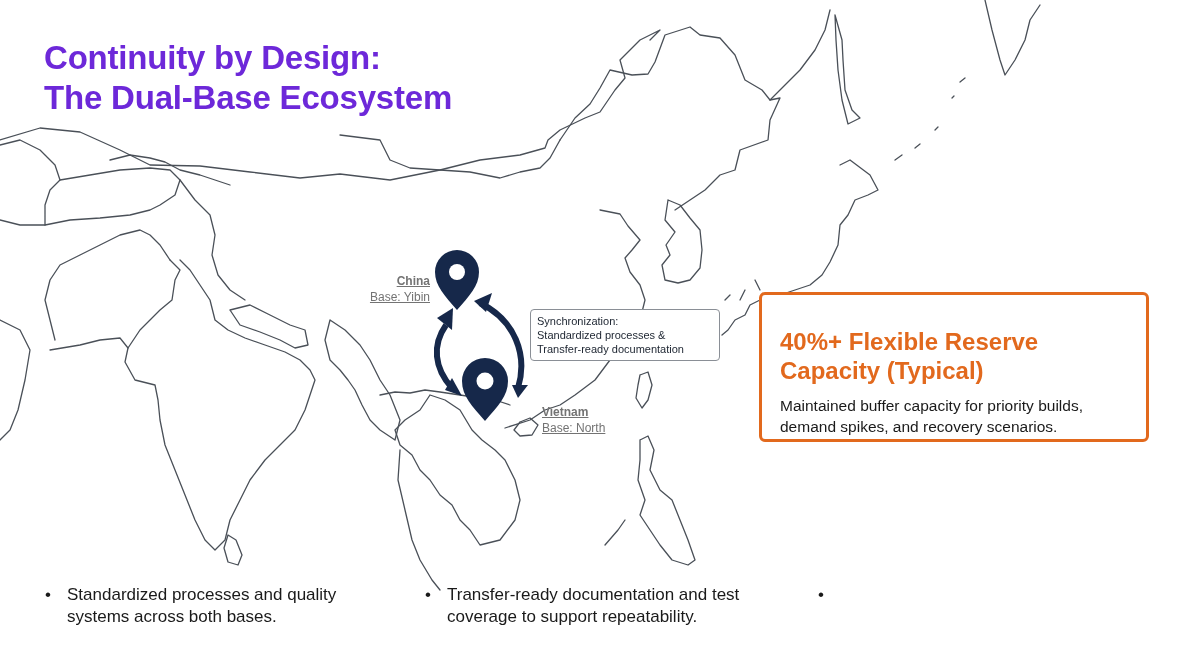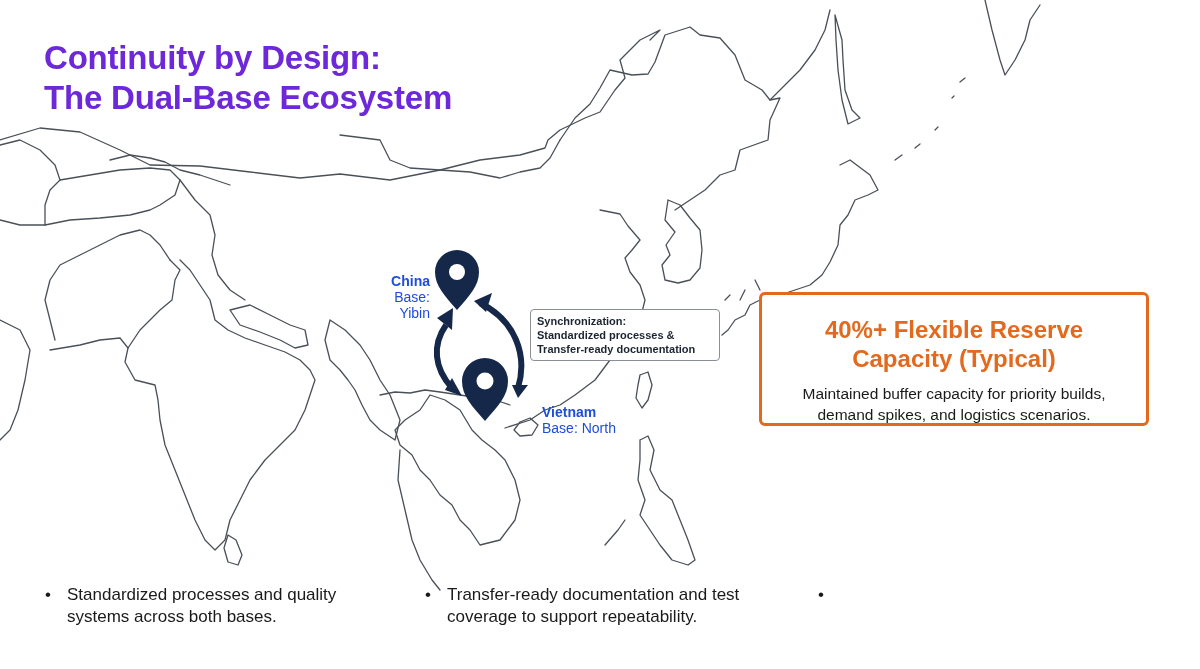--- a/index.html
+++ b/index.html
@@ -6,34 +6,34 @@
   body {
     width:1200px; height:669px; background:#ffffff; position:relative; overflow:hidden;
     font-family: "Liberation Sans", "DejaVu Sans", sans-serif; color:#111;
   }
   .map { position:absolute; left:0; top:0; width:1200px; height:669px; }
   .map path { fill:none; stroke:#4a5058; stroke-width:1.3; stroke-linejoin:round; stroke-linecap:round; }
   .title {
     position:absolute; left:44px; top:38px; margin:0;
     font-size:33px; font-weight:700; line-height:40px; color:#6d28d9; letter-spacing:-0.2px;
   }
-  .base-label { position:absolute; font-size:14px; line-height:16px; color:#1d4ed8; }
+  .base-label { position:absolute; font-size:12px; line-height:16px; color:#737373;text-decoration:underline; }
   .base-label .name { font-weight:700; display:block; }
   .base-china { left:360px; top:273px; text-align:right; width:70px; }
   .base-vietnam { left:542px; top:404px; }
   .sync-box {
     position:absolute; left:530px; top:309px; width:176px; padding:4px 6px;
     border:1px solid #8a8f96; border-radius:4px; background:#fff;
-    font-size:11px; font-weight:700; line-height:14px; color:#1c2430;
+    font-size:11px; font-weight:400; line-height:14px; color:#1c2430;
   }
   .sync-box span { display:block; }
   .pins { position:absolute; left:0; top:0; width:1200px; height:669px; pointer-events:none; }
   .reserve-card {
-    position:absolute; left:759px; top:292px; width:390px; height:134px; box-sizing:border-box;
-    border:3px solid #e2691d; border-radius:6px; background:#fff; padding:20px 18px;text-align:center;
+    position:absolute; left:759px; top:292px; width:390px; height:150px; box-sizing:border-box;
+    border:3px solid #e2691d; border-radius:6px; background:#fff; padding:32px 18px;
   }
   .reserve-card h2 {
     margin:0; font-size:24px; line-height:29px; font-weight:700; color:#e2691d;
   }
   .reserve-card p {
     margin:10px 0 0 0; font-size:15.5px; line-height:21px; color:#1a1a1a;
   }
   .bullets { position:absolute; left:0; top:584px; width:1200px; }
   .bullet { position:absolute; top:0; font-size:17px; line-height:22px; color:#1a1a1a; }
   .bullet .dot { position:absolute; left:-22px; top:0; }
@@ -138,21 +138,21 @@
   <span>Synchronization:</span>
   <span>Standardized processes &amp;</span>
   <span>Transfer-ready documentation</span>
 </div>
 
 <div class="reserve-card">
   <h2>
     <span>40%+ Flexible Reserve</span><br>
     <span>Capacity (Typical)</span>
   </h2>
-  <p>Maintained buffer capacity for priority builds, demand spikes, and logistics scenarios.</p>
+  <p>Maintained buffer capacity for priority builds, demand spikes, and recovery scenarios.</p>
 </div>
 
 <div class="bullets">
   <div class="bullet b1">
     <span class="dot">•</span>
     <span>Standardized processes and quality systems across both bases.</span>
   </div>
   <div class="bullet b2">
     <span class="dot">•</span>
     <span>Transfer-ready documentation and test coverage to support repeatability.</span>

